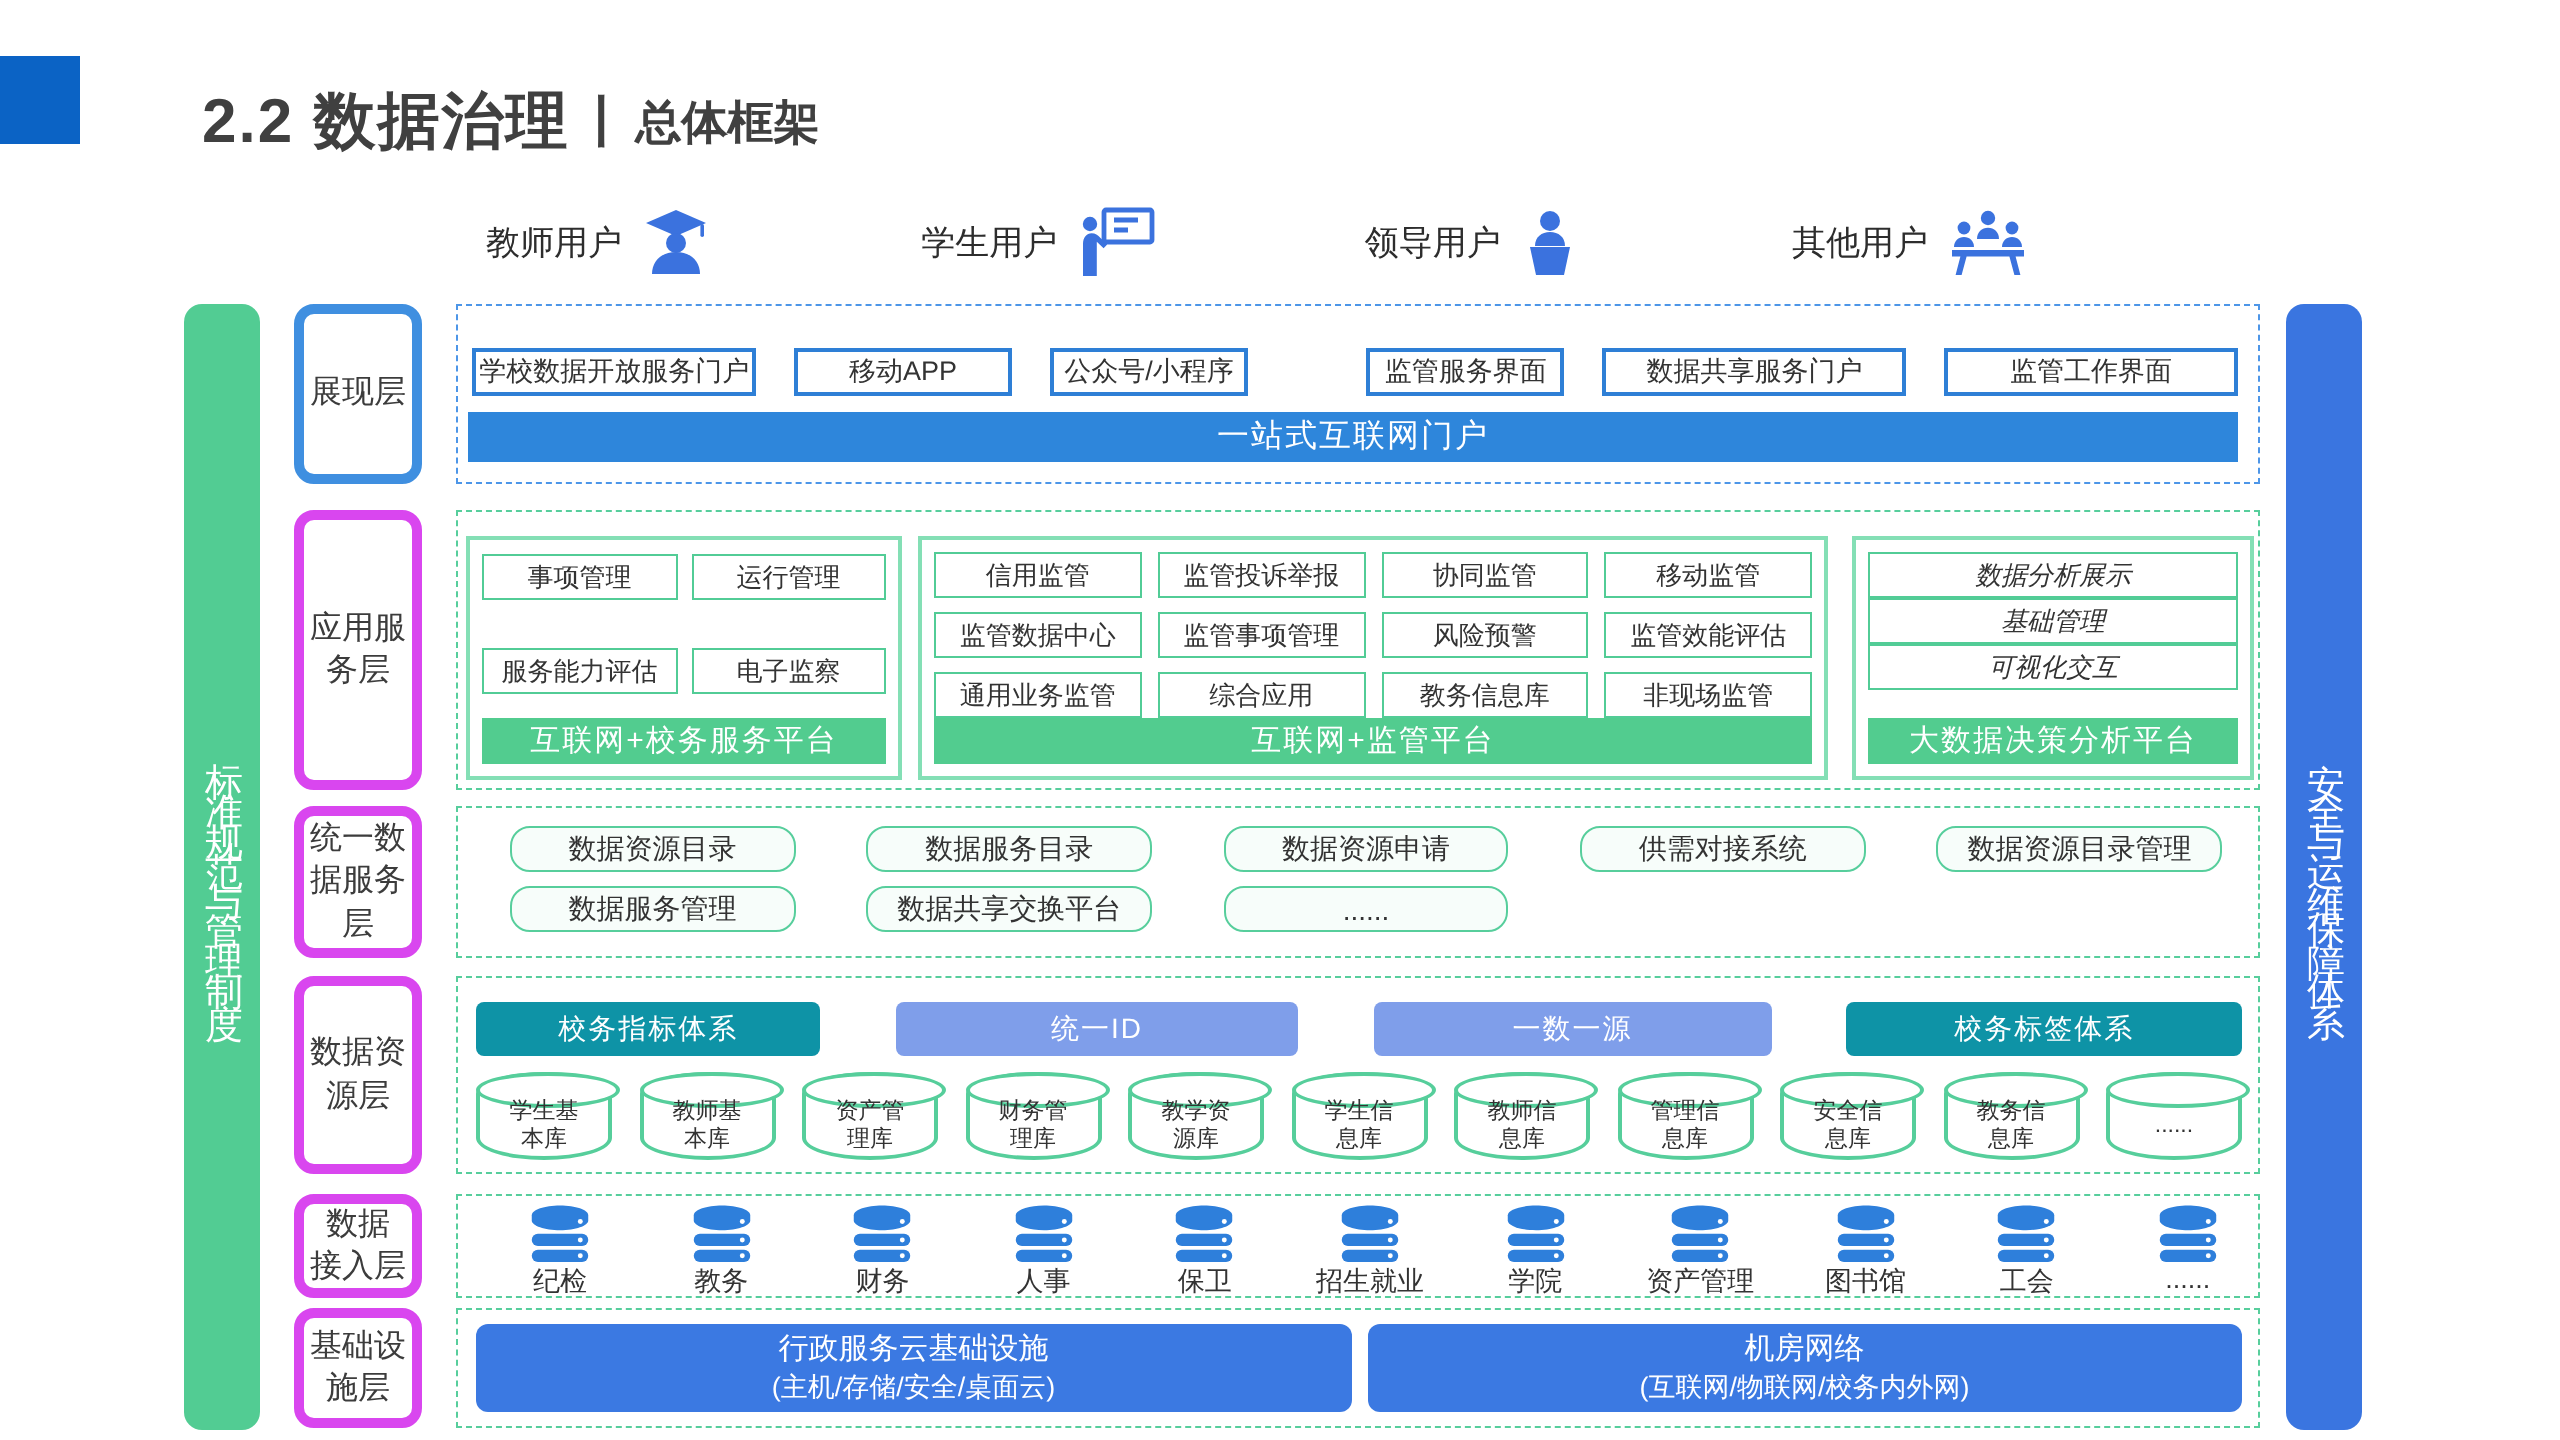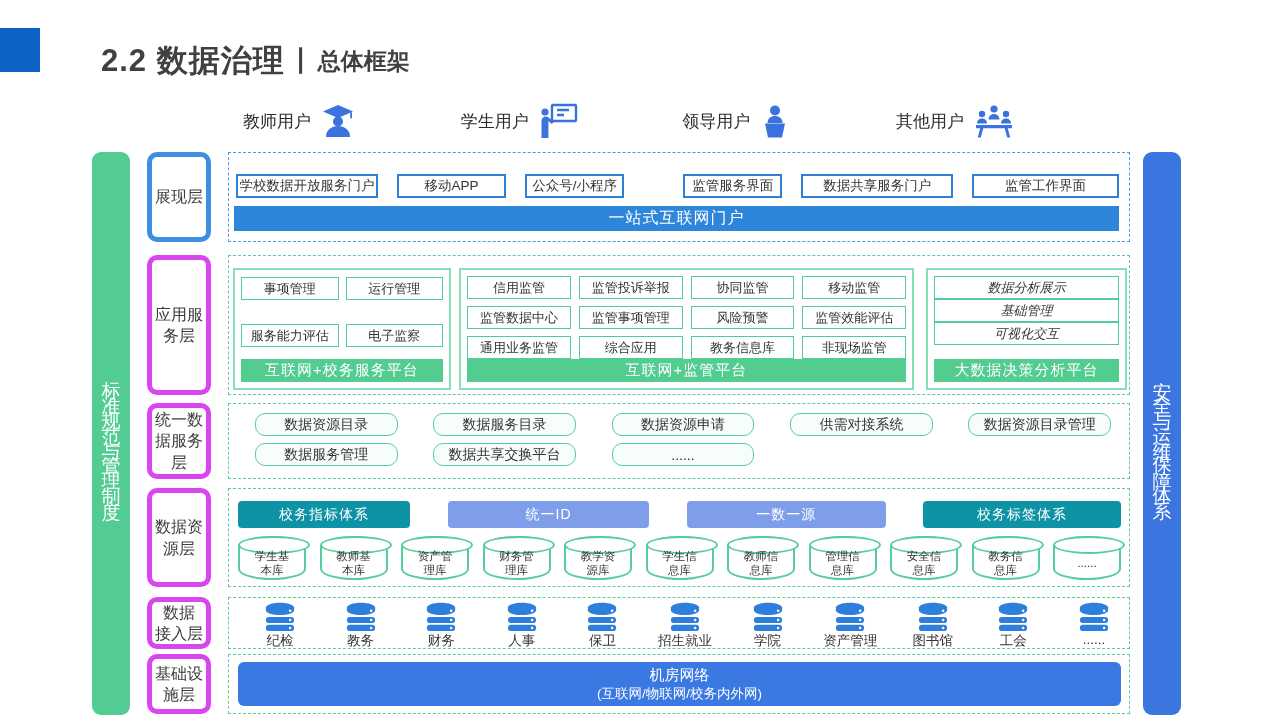--- a/index.html
+++ b/index.html
@@ -485,20 +485,24 @@
             <circle cx="29.5" cy="30.5" r="1.4" fill="#fff"></circle>
           </svg>
           <div class="lbl">......</div>
         </div>
       </div>
   </div>
 
   <div class="container" id="c-infrastructure">
     <div class="infra-row">
 
+        <div class="infra-bar">
+          <div class="t1">行政服务云基础设施</div>
+          <div class="t2">(主机/存储/安全/桌面云)</div>
+        </div>
 
         <div class="infra-bar">
           <div class="t1">机房网络</div>
           <div class="t2">(互联网/物联网/校务内外网)</div>
         </div>
       </div>
   </div>
 
 </div>
 

